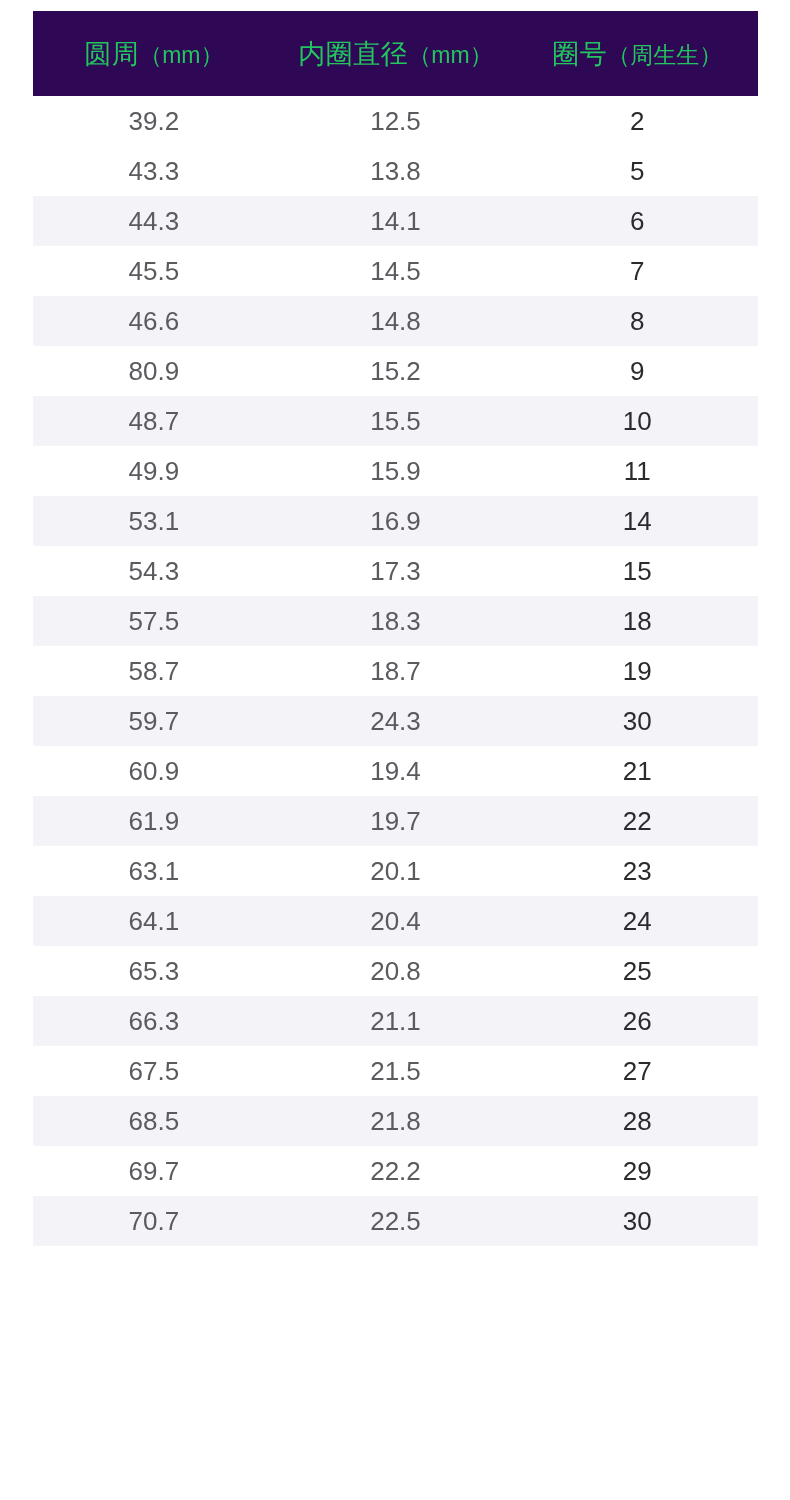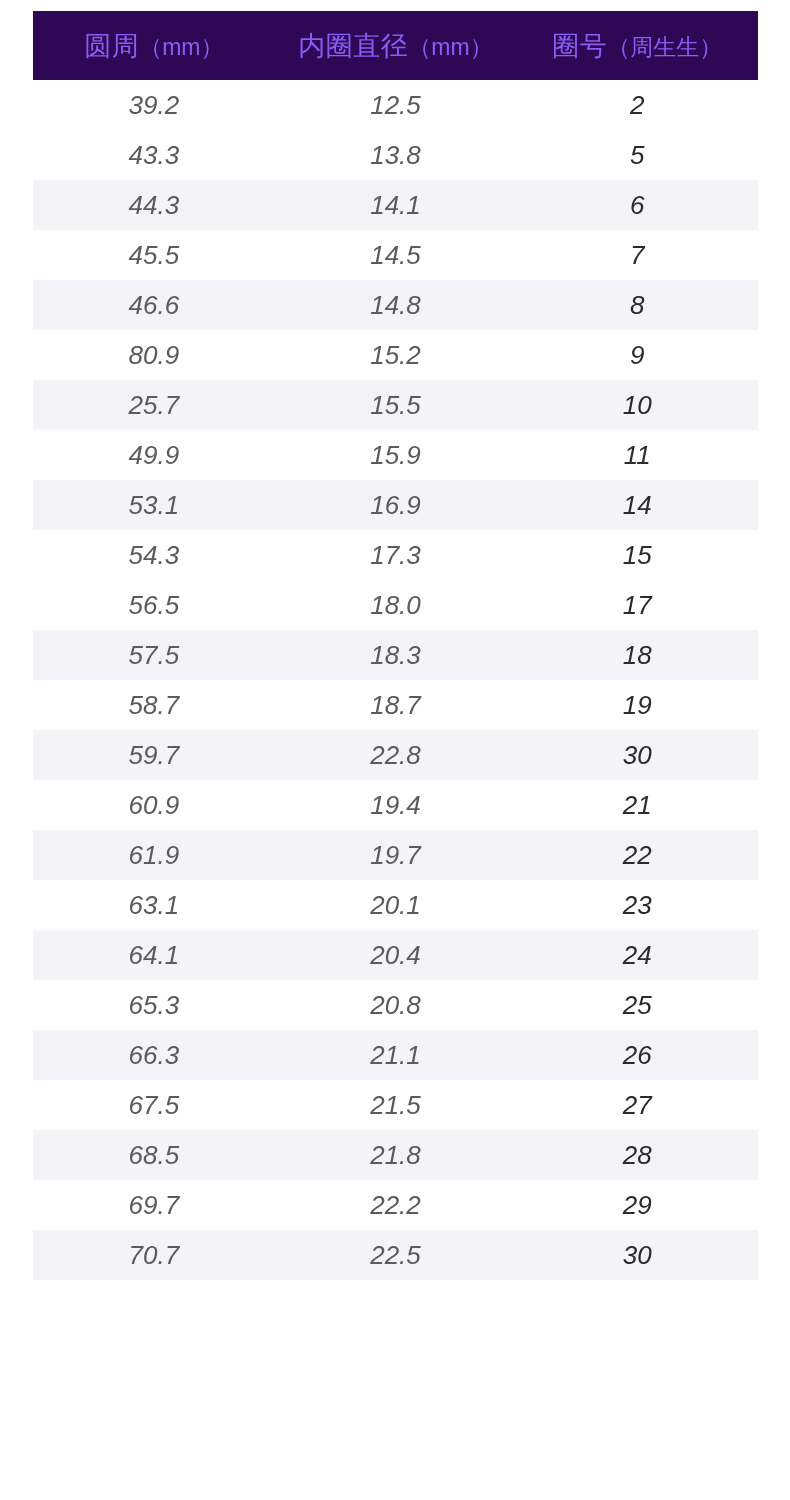--- a/index.html
+++ b/index.html
@@ -31,40 +31,39 @@
     width: 33.3333%;
   }
 
   
   thead tr {
     background: #2e0755;
   }
 
   thead th {
     height: 61px;
-    padding: 4px;
+    padding: 12px;
     margin: 0;
     text-align: center;
     vertical-align: middle;
-    color: #8b5cf6;
+    color: #22c55e;
     font-size: 27px;
     font-weight: 400;
     letter-spacing: 0.5px;
     white-space: nowrap;
   }
 
   thead th .unit {
     font-size: 23px;
     letter-spacing: 0;
   }
 
   
   tbody tr {
     background: #ffffff;
-    font-style: italic;
   }
   tbody tr.alt {
     background: #f4f3f8;
   }
 
   tbody td {
     height: 50px;
     padding: 0;
     margin: 0;
     text-align: center;
@@ -127,57 +126,52 @@
           <td>46.6</td>
           <td>14.8</td>
           <td class="ring-no">8</td>
         </tr>
         <tr>
           <td>80.9</td>
           <td>15.2</td>
           <td class="ring-no">9</td>
         </tr>
         <tr class="alt">
-          <td>25.7</td>
+          <td>48.7</td>
           <td>15.5</td>
           <td class="ring-no">10</td>
         </tr>
         <tr>
           <td>49.9</td>
           <td>15.9</td>
           <td class="ring-no">11</td>
         </tr>
         <tr class="alt">
           <td>53.1</td>
           <td>16.9</td>
           <td class="ring-no">14</td>
         </tr>
         <tr>
           <td>54.3</td>
           <td>17.3</td>
           <td class="ring-no">15</td>
         </tr>
-        <tr>
-          <td>56.5</td>
-          <td>18.0</td>
-          <td class="ring-no">17</td>
-        </tr>
         <tr class="alt">
           <td>57.5</td>
           <td>18.3</td>
           <td class="ring-no">18</td>
         </tr>
         <tr>
           <td>58.7</td>
           <td>18.7</td>
           <td class="ring-no">19</td>
         </tr>
         <tr class="alt">
           <td>59.7</td>
-          <td>22.8</td>
+          <td>24.3</td>
           <td class="ring-no">30</td>
         </tr>
         <tr>
           <td>60.9</td>
           <td>19.4</td>
           <td class="ring-no">21</td>
         </tr>
         <tr class="alt">
           <td>61.9</td>
           <td>19.7</td>

